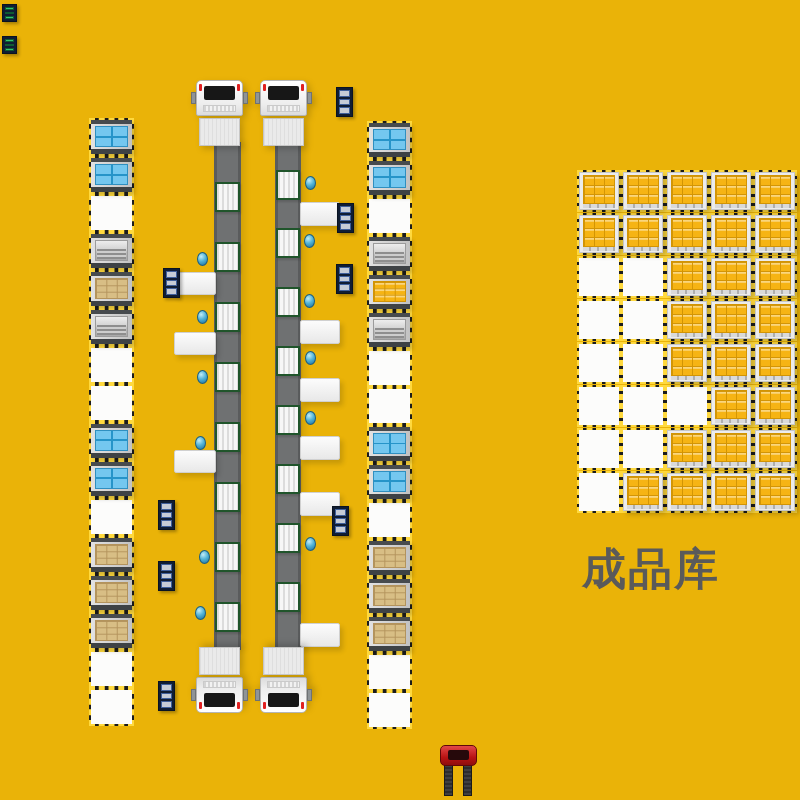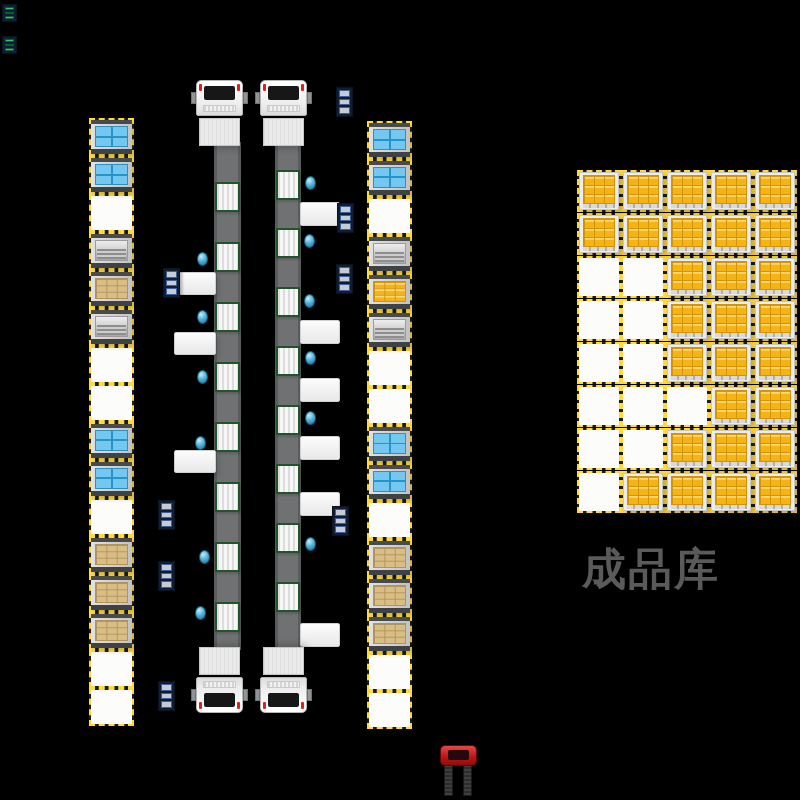--- a/index.html
+++ b/index.html
@@ -1,17 +1,17 @@
 <!DOCTYPE html>
 <html><head>
 <meta charset="utf-8">
 <style>
   *{box-sizing:border-box;margin:0;padding:0}
   html,body{background:#efefee}
-  .scene{position:relative;width:800px;height:800px;background:#000000;overflow:hidden;
+  .scene{position:relative;width:800px;height:800px;background:#eab308;overflow:hidden;
          font-family:"Liberation Sans",sans-serif}
   .scene div{position:absolute}
 
   
   .slot{background:#fcfcfb}
   .slot::before{content:"";position:absolute;inset:-1px;border:2px solid #1c1c1c}
   .slot::after{content:"";position:absolute;inset:-1px;border:2px dashed #ffd93e}
 
   .pallet{inset:1px;background:linear-gradient(90deg,#e2e2e2,#c2c2c2);
           border-top:4px solid #474b4e;border-bottom:5px solid #3e4245;

